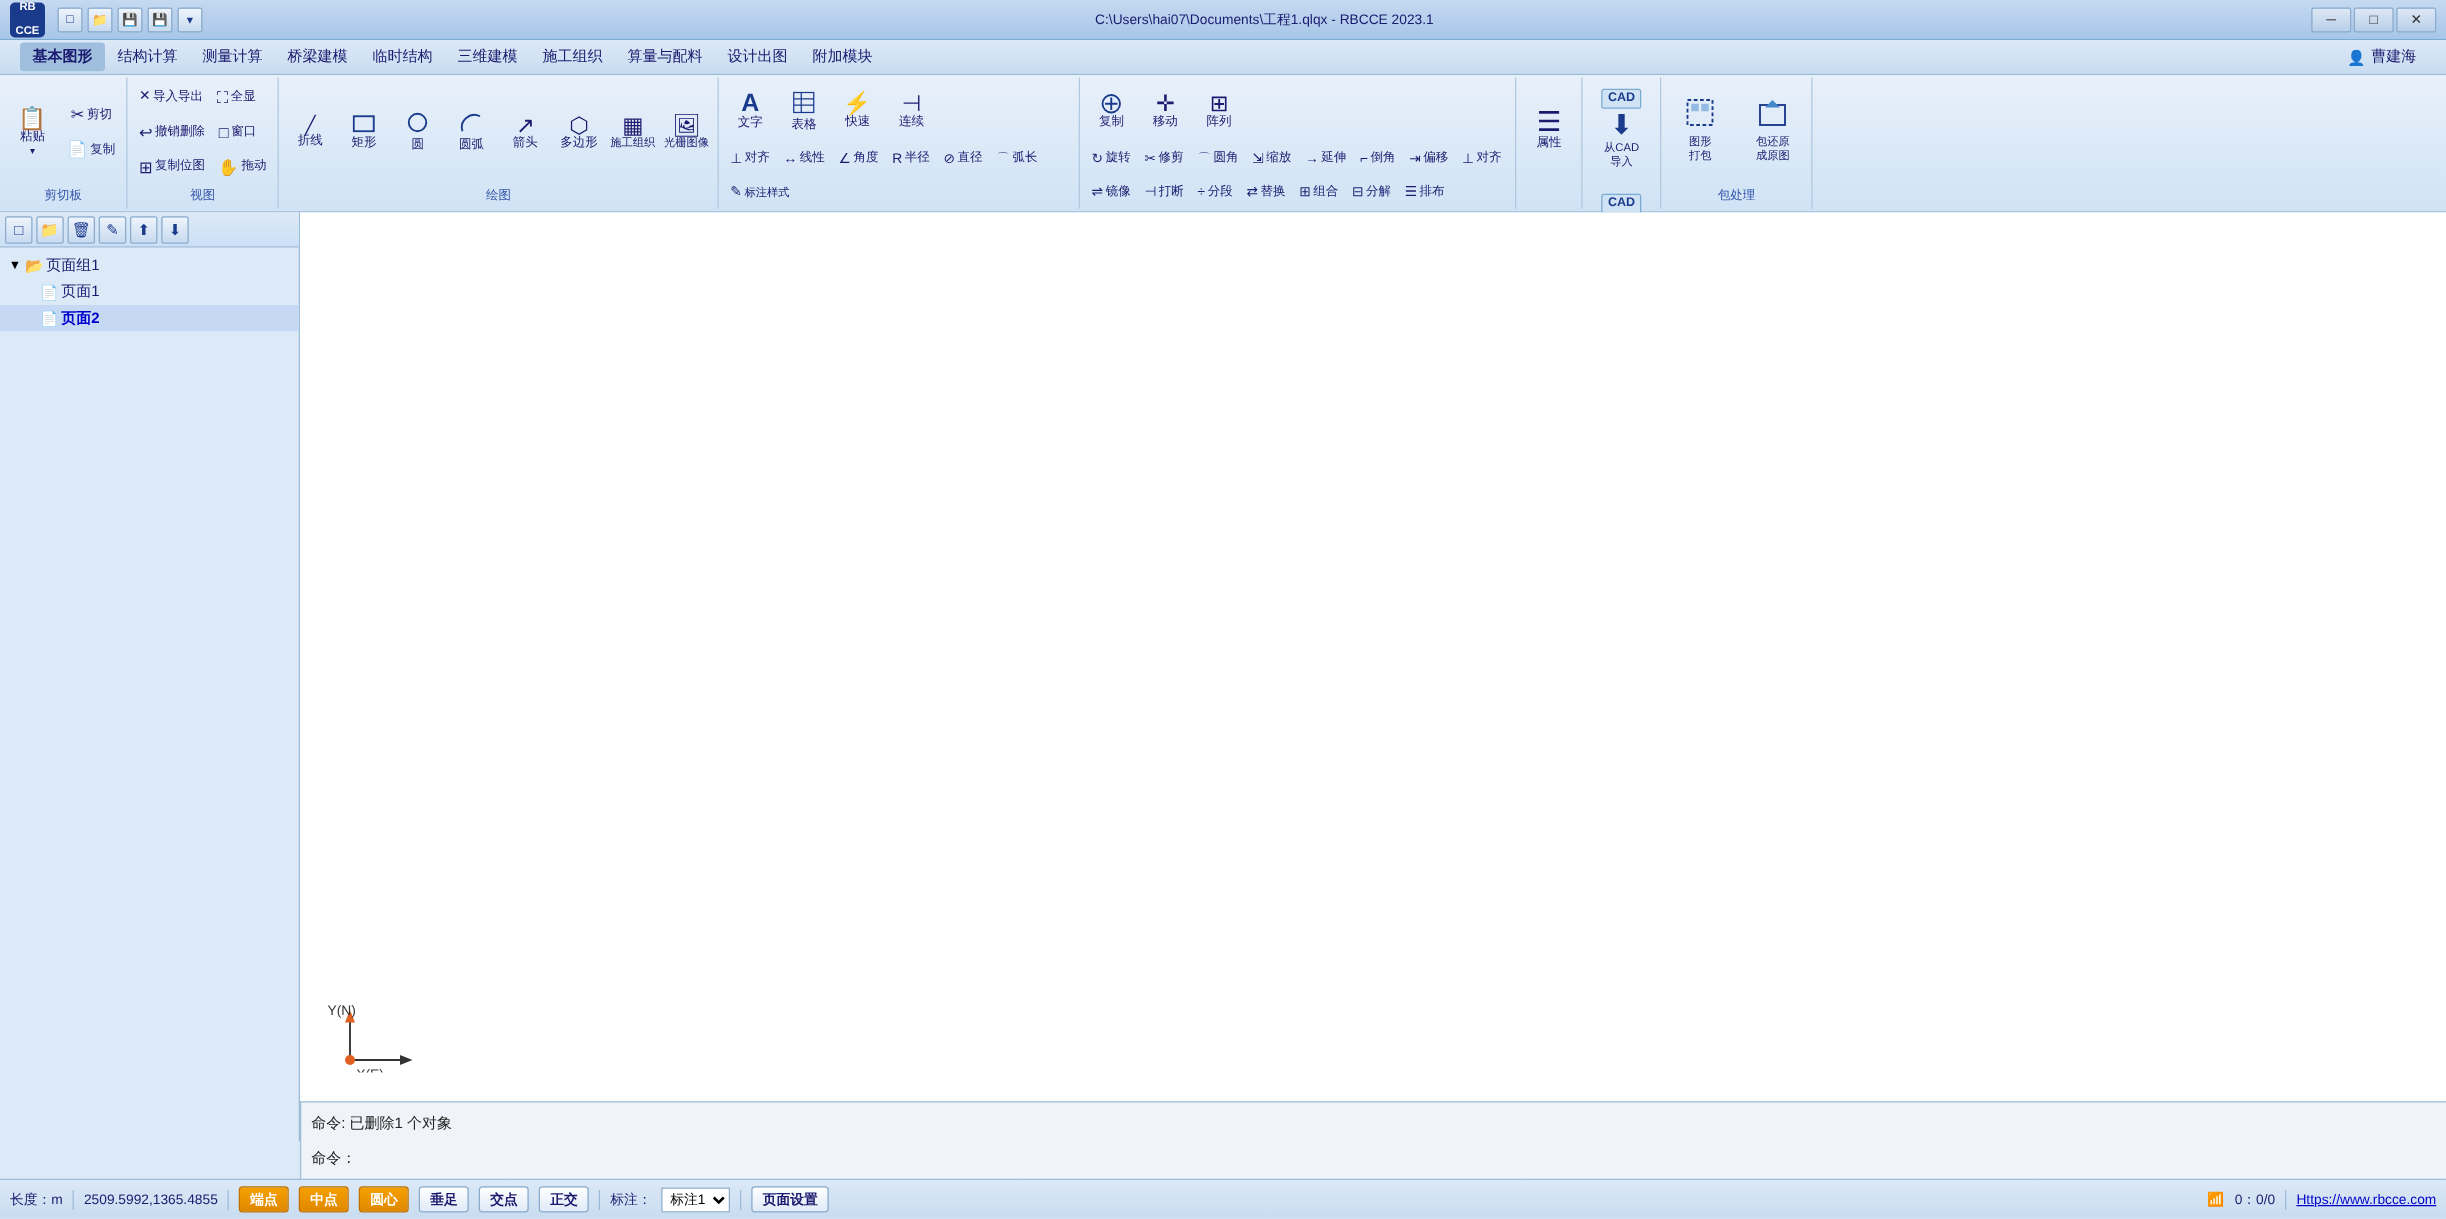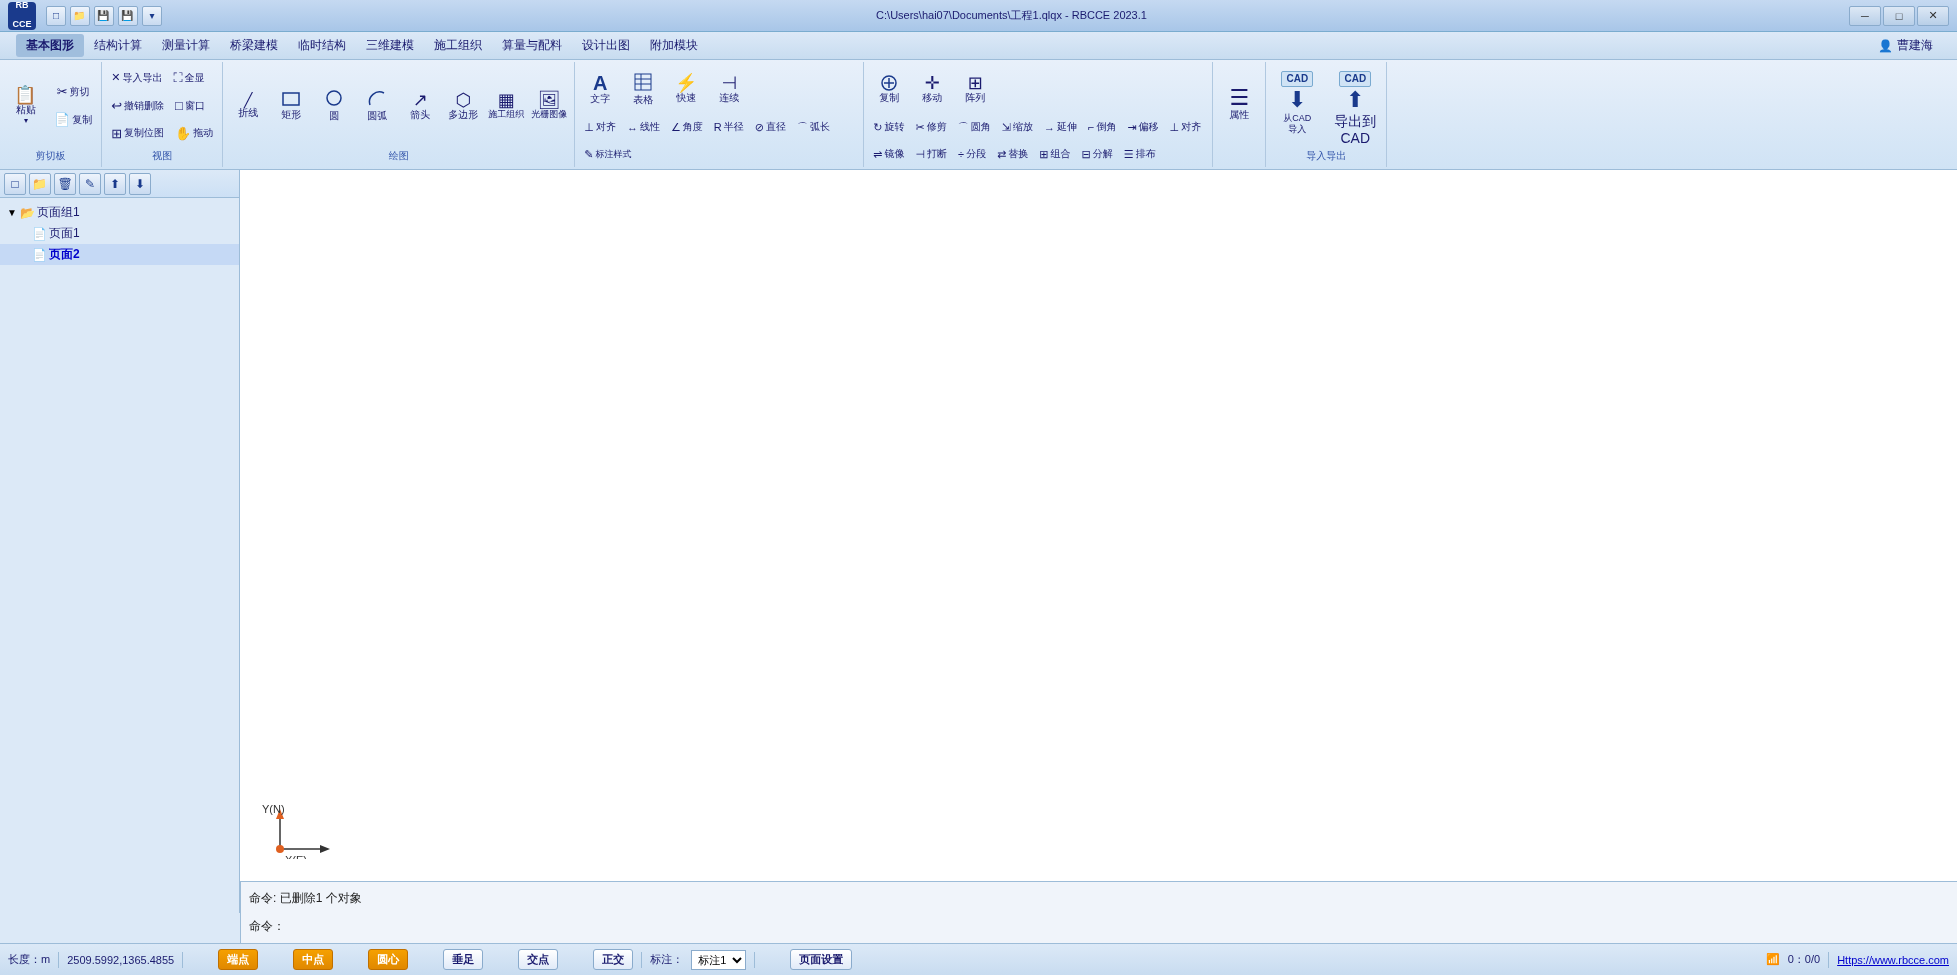--- a/index.html
+++ b/index.html
@@ -198,21 +198,20 @@
     }
     .status-btn {
       padding: 2px 8px;
       background: linear-gradient(to bottom, #f5a000, #e08800);
       border: 1px solid #c07000;
       border-radius: 3px;
       color: #fff;
       font-size: 11px;
       font-weight: bold;
       cursor: pointer;
-      margin-left: 27px;
     }
     .status-btn.alt {
       background: linear-gradient(to bottom, #ffffff, #e0eaf8);
       color: #1a1a6e;
       border-color: #8aabcc;
     }
     .status-sep { width: 1px; height: 16px; background: #9dbcd8; }
     .status-right { margin-left: auto; display: flex; align-items: center; gap: 8px; }
     .status-link { color: #0000cc; text-decoration: underline; cursor: pointer; font-size: 11px; }
     .snap-select {
@@ -522,35 +521,59 @@
 
   <div class="ribbon-group">
     <div class="ribbon-btn large" style="height:80px;justify-content:center;width:44px">
       <span class="icon" style="font-size:22px">☰</span>
       <span>属性</span>
     </div>
     <div class="ribbon-group-title"></div>
   </div>
 
   <div class="ribbon-group">
-    <div class="ribbon-tools" style="flex-direction:row;gap:4px;">
+    <div class="ribbon-tools" style="flex-direction:column;gap:4px;">
       <div class="ribbon-btn large" style="height:80px;width:54px;justify-content:flex-start;padding-top:6px;">
         <span style="font-size:10px;font-weight:bold;color:#1a3a8c;background:#d0e3f5;padding:1px 4px;border:1px solid #7aaad0;border-radius:2px;">CAD</span>
         <span style="font-size:22px;color:#1a3a8c;">⬇</span>
         <span style="font-size:9px;color:#1a1a6e;text-align:center;line-height:1.2;">从CAD<br>导入</span>
       </div>
       <div class="ribbon-btn large" style="height:80px;width:54px;justify-content:flex-start;padding-top:6px;">
         <span style="font-size:10px;font-weight:bold;color:#1a3a8c;background:#d0e3f5;padding:1px 4px;border:1px solid #7aaad0;border-radius:2px;">CAD</span>
         <span style="font-size:22px;color:#1a3a8c;">⬆</span>
         <span style="font-size:14px;color:#1a1a6e;text-align:center;line-height:1.2;">导出到<br>CAD</span>
       </div>
     </div>
     <div class="ribbon-group-title">导入导出</div>
   </div>
 
+  <div class="ribbon-group">
+    <div class="ribbon-tools" style="flex-direction:row;gap:4px;">
+      <div class="ribbon-btn large" style="height:80px;width:54px;justify-content:center;padding:4px;">
+        <span style="font-size:20px;color:#1a3a8c;">
+          <svg width="24" height="24">
+              <rect x="2" y="2" width="20" height="20" fill="none" stroke="#1a3a8c" stroke-width="1.5" stroke-dasharray="3,2"></rect>
+              <rect x="5" y="5" width="6" height="6" fill="#4488cc" opacity="0.5"></rect>
+              <rect x="13" y="5" width="6" height="6" fill="#4488cc" opacity="0.5"></rect>
+            </svg>
+        </span>
+        <span style="font-size:9px;color:#1a1a6e;text-align:center;line-height:1.2;">图形<br>打包</span>
+      </div>
+      <div class="ribbon-btn large" style="height:80px;width:54px;justify-content:center;padding:4px;">
+        <span style="font-size:20px;color:#1a3a8c;">
+          <svg width="24" height="24">
+              <rect x="2" y="6" width="20" height="16" fill="none" stroke="#1a3a8c" stroke-width="1.5"></rect>
+              <polygon points="12,2 6,8 18,8" fill="#4488cc"></polygon>
+            </svg>
+        </span>
+        <span style="font-size:9px;color:#1a1a6e;text-align:center;line-height:1.2;">包还原<br>成原图</span>
+      </div>
+    </div>
+    <div class="ribbon-group-title">包处理</div>
+  </div>
 
 </div>
 
 <div id="left-panel">
   <div id="panel-toolbar">
     <div class="panel-btn">□</div>
     <div class="panel-btn">📁</div>
     <div class="panel-btn">🗑</div>
     <div class="panel-btn">✎</div>
     <div class="panel-btn">⬆</div>

